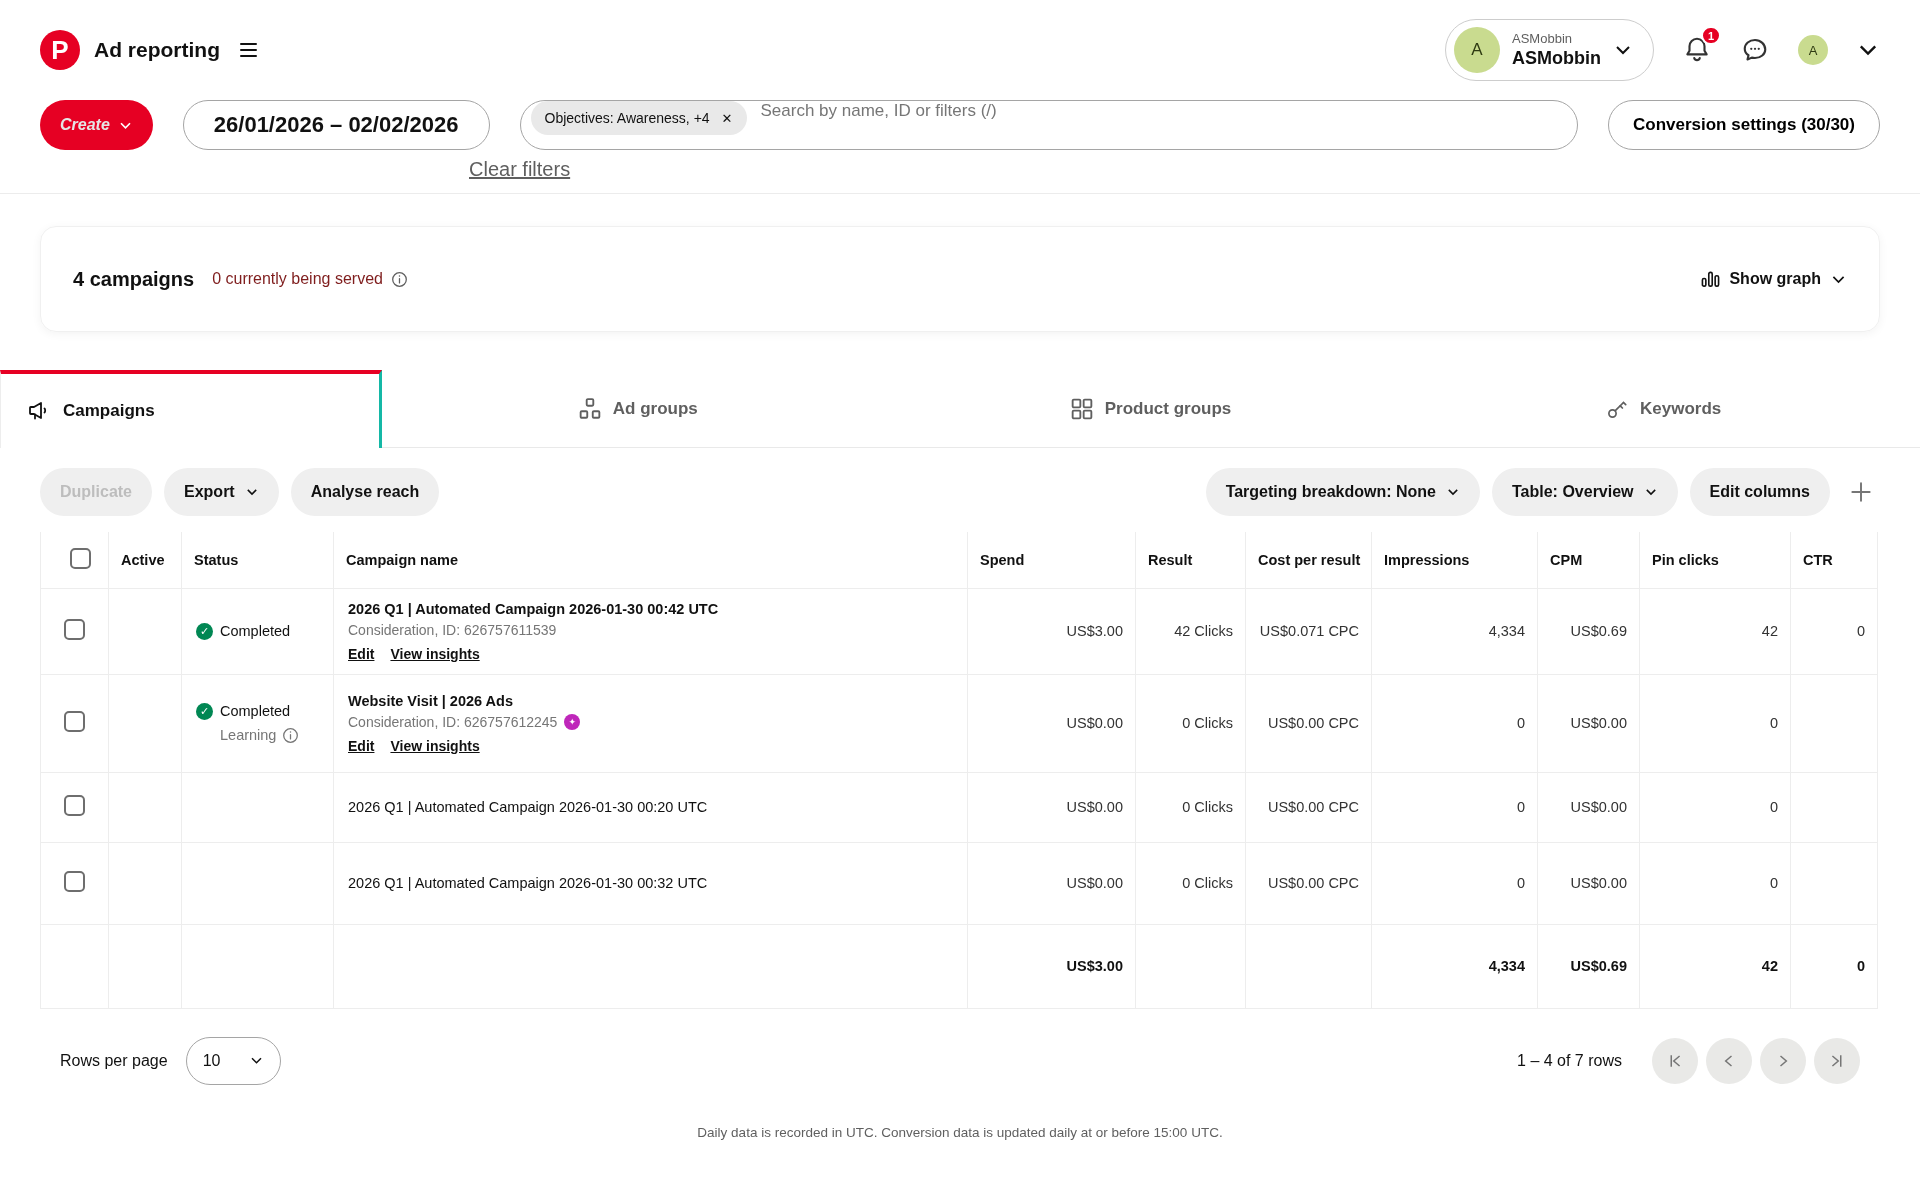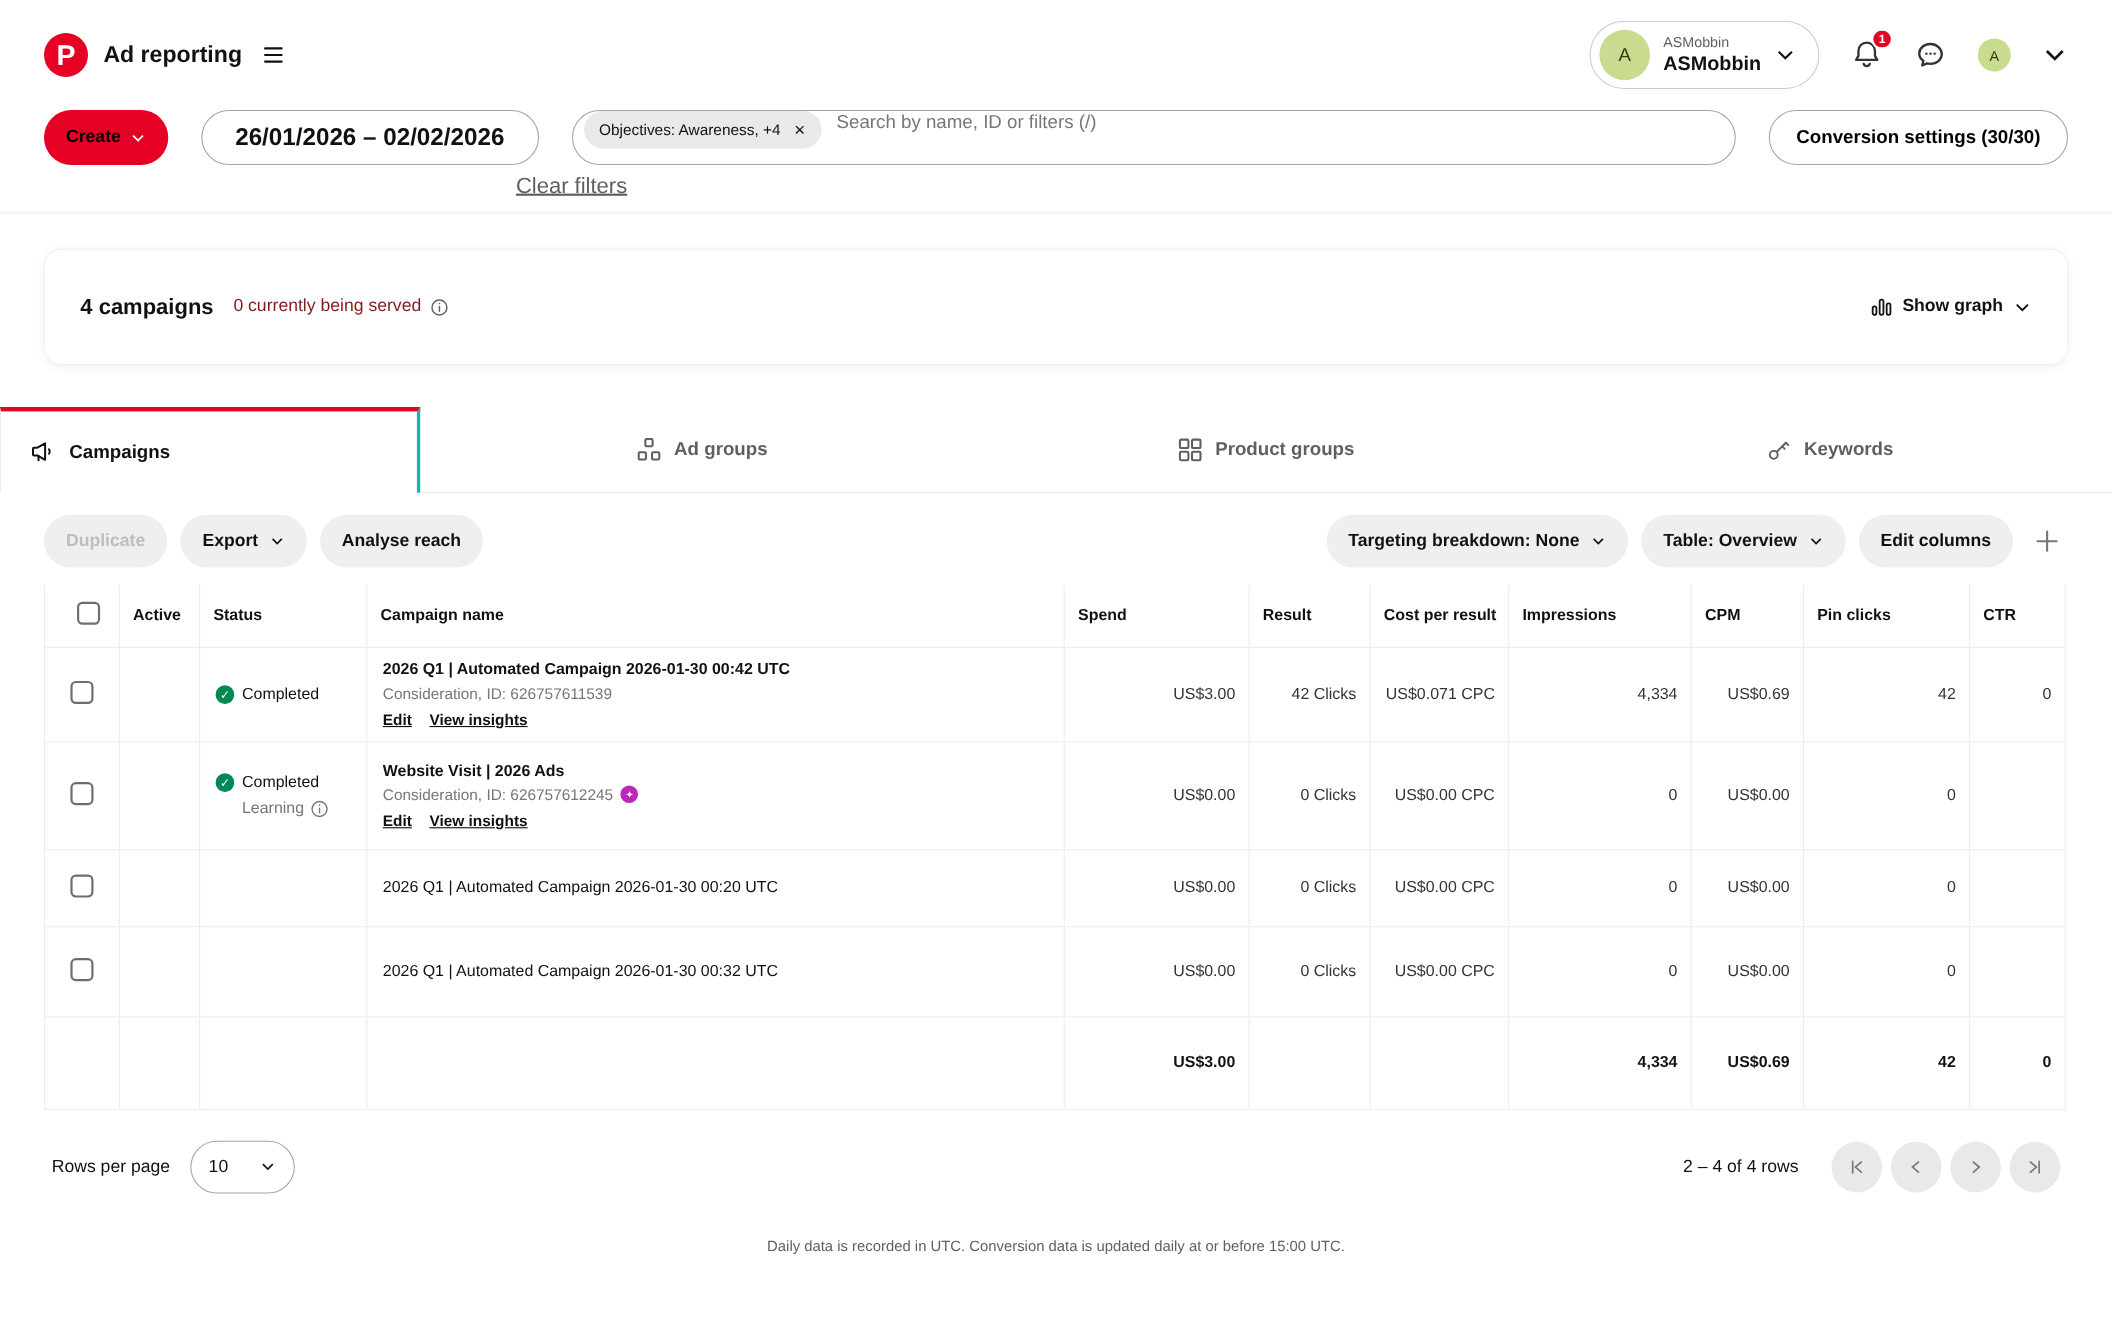--- a/index.html
+++ b/index.html
@@ -25,23 +25,23 @@
   .acct-bold { font-size:18px; font-weight:bold; }
   .chev { stroke:#111; stroke-width:2; fill:none; }
   .icon-btn { position:relative; cursor:pointer; display:flex; align-items:center; }
   .badge { position:absolute; top:-9px; right:-9px; min-width:19px; height:19px; padding:0 5px;
     background:#e60023; border:2px solid #fff; border-radius:10px; color:#fff; font-size:11px;
     display:flex; align-items:center; justify-content:center; font-weight:bold; }
   .avatar.small { width:30px; height:30px; font-size:13px; }
 
   
   .filter-row { display:flex; align-items:center; padding:0 40px; gap:30px; }
-  .btn-create { background:#e60023; color:#000000; border:none; border-radius:26px; height:50px; padding:0 20px;
+  .btn-create { background:#e60023; color:#e5e5e5; border:none; border-radius:26px; height:50px; padding:0 20px;
     font-size:16px; font-weight:bold; display:flex; align-items:center; gap:8px; cursor:pointer;
-    font-family:inherit; }
+    font-family:inherit;font-style:italic; }
   .date-pill { border:1.5px solid #a5a5a5; border-radius:26px; height:50px; padding:0 30px;
     display:flex; align-items:center; font-size:22px; font-weight:bold; cursor:pointer; }
   .search-box { flex:1; border:1.5px solid #a5a5a5; border-radius:26px; height:50px;
     display:flex; align-items:flex-start; padding:0 10px; gap:14px; }
   .chip { background:#e9e9e9; border-radius:18px; height:34px; padding:0 14px; display:flex; align-items:center;
     gap:12px; font-size:14px; white-space:nowrap; }
   .chip-x { font-size:13px; cursor:pointer; }
   .search-input { border:none; outline:none; flex:1; font-size:17px; font-family:inherit; color:#111; background:transparent; }
   .search-input::placeholder { color:#767676; }
   .btn-outline { border:1.5px solid #a5a5a5; background:#fff; border-radius:26px; height:50px; padding:0 24px;
@@ -100,21 +100,21 @@
   .name-cell { padding:12px 14px; }
   .camp-name { font-size:14.5px; }
   tr.bold-name .camp-name { font-weight:bold; }
   .camp-sub { color:#767676; font-size:14px; margin-top:5px; display:flex; align-items:center; gap:7px; }
   .sparkle-badge { width:16px; height:16px; border-radius:50%; background:#bf27ba; color:#fff; font-size:9px;
     display:inline-flex; align-items:center; justify-content:center; }
   .row-links { margin-top:8px; display:flex; gap:16px; }
   .row-links span { font-weight:600; text-decoration:underline; cursor:pointer; font-size:14px; }
 
   
-  .pager { display:flex; align-items:center; padding:0 47px; margin-top:28px;gap:13px; }
+  .pager { display:flex; align-items:center; padding:0 60px; margin-top:28px;gap:13px; }
   .rpp { display:flex; align-items:center; gap:18px; font-size:16px; }
   .select-pill { border:1.5px solid #a5a5a5; border-radius:24px; height:48px; width:95px; padding:0 16px;
     display:flex; align-items:center; justify-content:space-between; font-size:16px; cursor:pointer; }
   .pager-right { margin-left:auto; display:flex; align-items:center; gap:8px; }
   .range-label { font-size:16px; margin-right:22px; }
   .circle-btn { width:46px; height:46px; border-radius:50%; background:#e9e9e7; border:none; cursor:pointer;
     display:flex; align-items:center; justify-content:center; }
   .circle-btn svg { stroke:#767676; stroke-width:1.8; fill:none; }
 
   .footer-note { text-align:center; color:#5f5f5f; font-size:13.5px; margin-top:40px; }
@@ -426,21 +426,21 @@
   <div class="rpp">
     <span>Rows per page</span>
     <div class="select-pill">
       <span>10</span>
       <svg width="15" height="15" viewBox="0 0 20 20" fill="none" stroke="#111" stroke-width="2">
           <path d="M4 7l6 6 6-6"></path>
         </svg>
     </div>
   </div>
   <div class="pager-right">
-    <span class="range-label">2 – 4 of 4 rows</span>
+    <span class="range-label">1 – 4 of 7 rows</span>
     <button class="circle-btn">
       <svg width="20" height="20" viewBox="0 0 24 24">
           <path d="M7.5 5v14"></path>
           <path d="M17.5 6l-7 6 7 6"></path>
         </svg>
     </button>
     <button class="circle-btn">
       <svg width="20" height="20" viewBox="0 0 24 24">
           <path d="M15 6l-7 6 7 6"></path>
         </svg>

